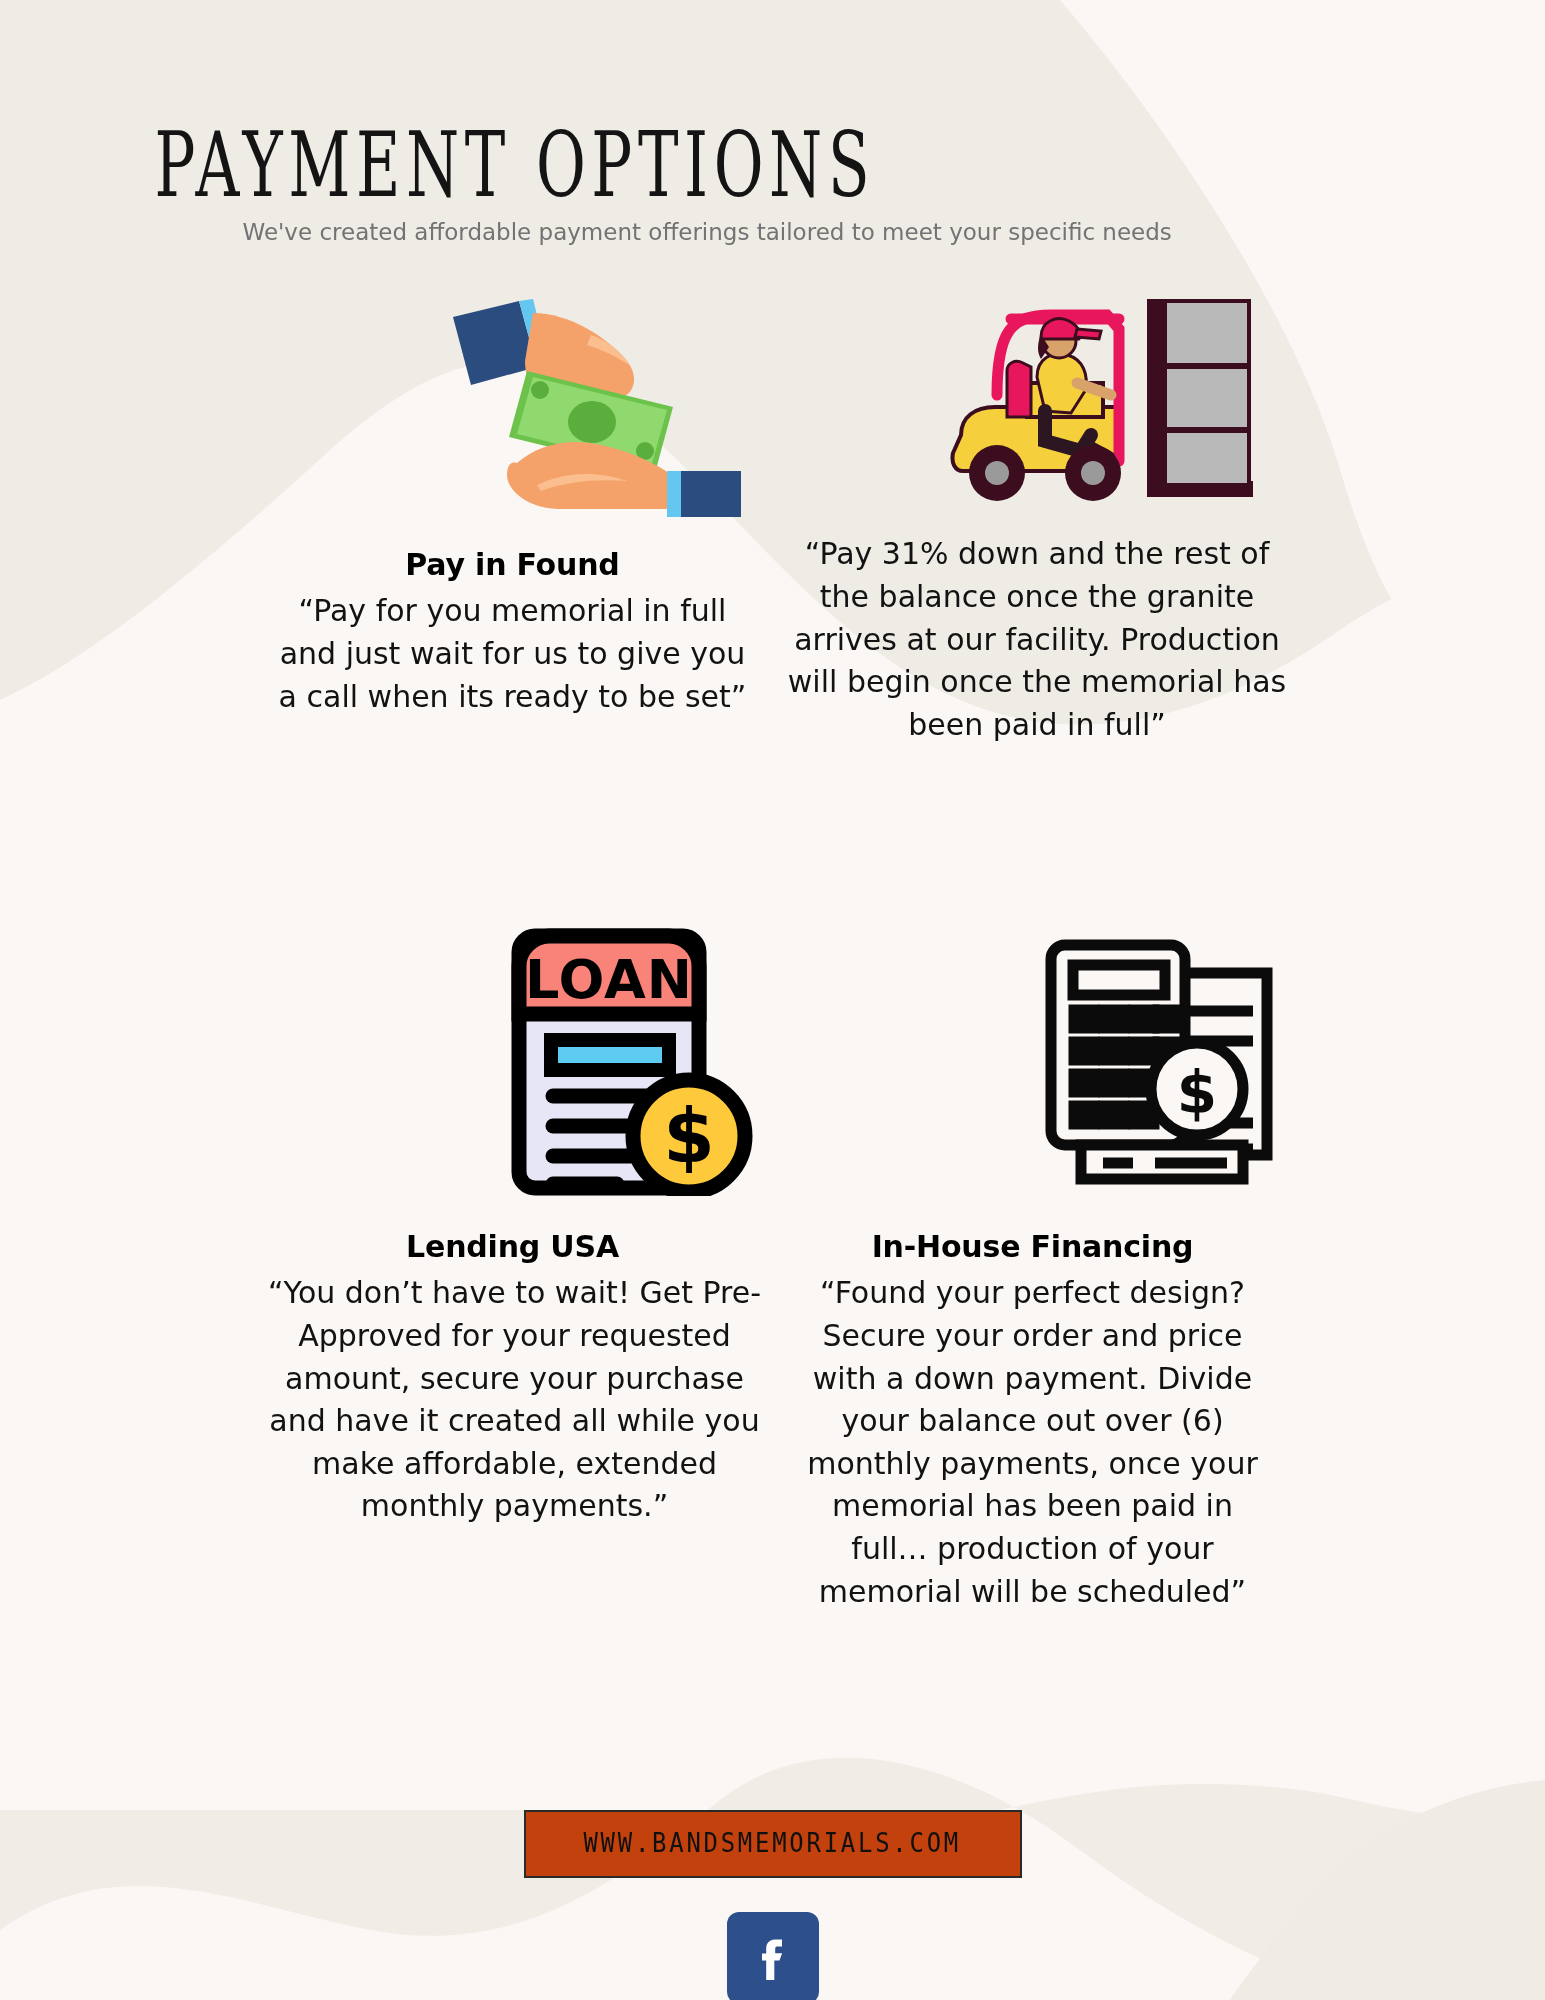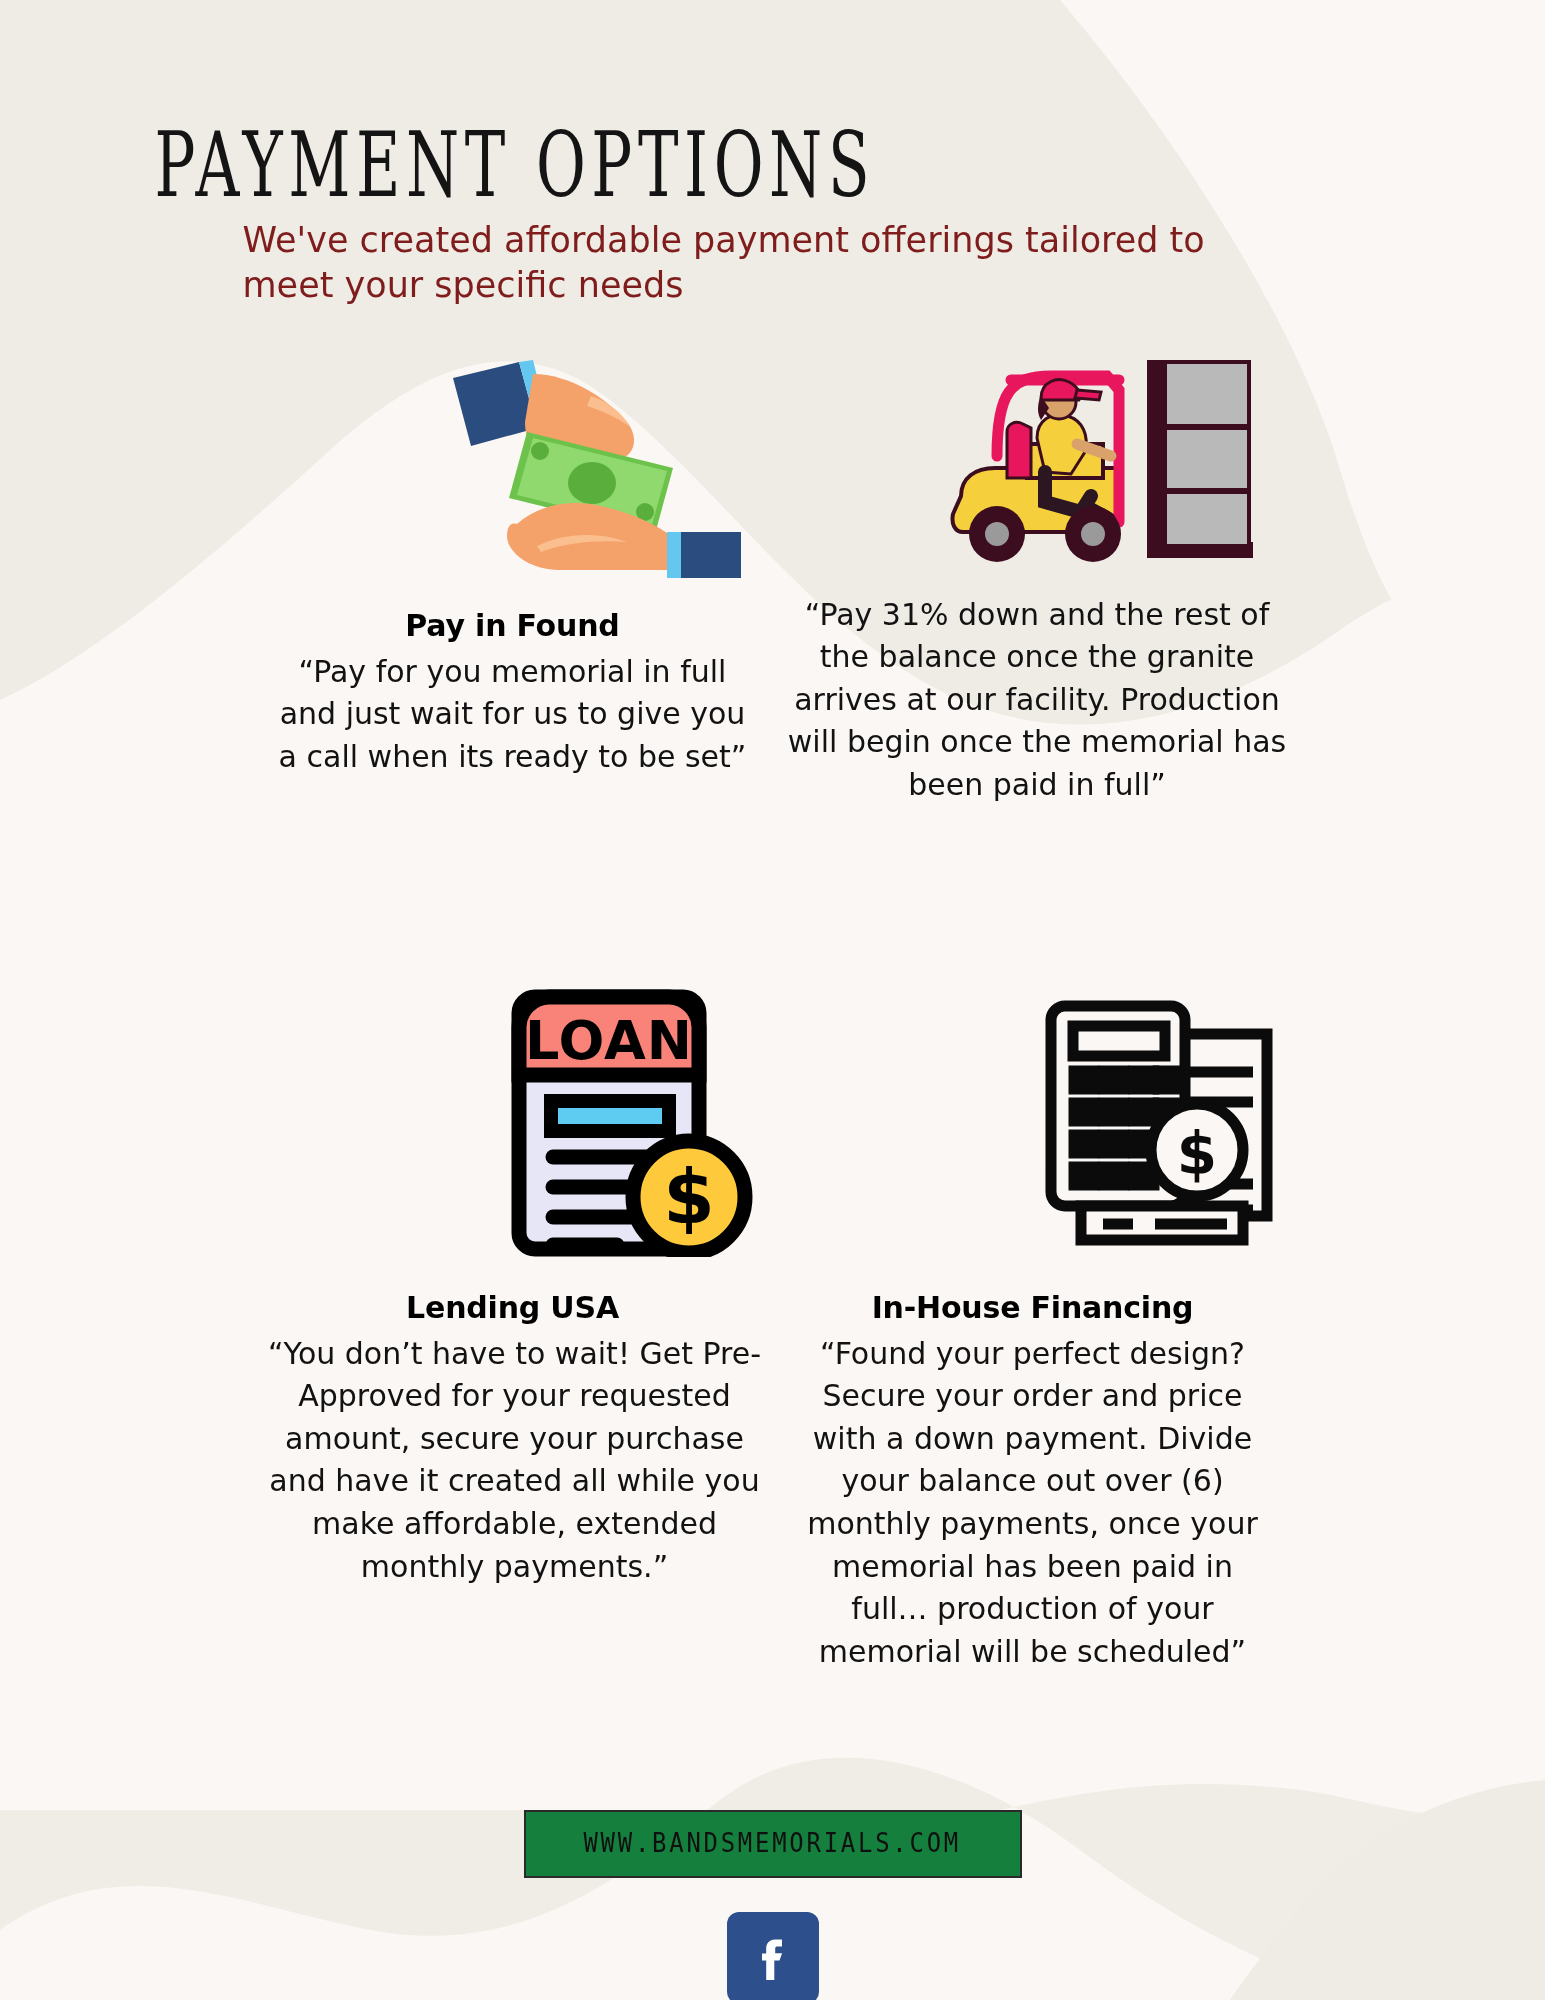--- a/index.html
+++ b/index.html
@@ -22,23 +22,23 @@
     font-size:76px;
     letter-spacing:7px;
     color:#141414;
     transform:scaleX(0.80) scaleY(1.18);
     transform-origin:center top;
     line-height:1.0;
   }
   .subtitle {
     margin:22px auto 0;
     width:1060px;
-    font-size:35px;
+    font-size:23px;
     line-height:1.28;
-    color:#7f1d1d;
+    color:#737373;
     font-weight:400;
   }
 
   
   .grid { margin-top:18px; }
   .row { display:flex; justify-content:center; }
   .cell { width:520px; padding:0 12px; text-align:center; }
   .cell.r1 { height:560px; }
   .art {
     height:260px;
@@ -60,21 +60,21 @@
     width:480px;
   }
   .cell.wide .opt-desc { width:505px; }
   .cell.lend .opt-desc { width:500px; }
 
   
   .footer { position:absolute; left:0; right:0; top:1810px; text-align:center; }
   .url-box {
     display:inline-block;
     border:2px solid #2a2a2a;
-    background:#15803d;
+    background:#c2410c;
     padding:16px 30px 18px;
     min-width:498px;
     text-align:center;
   }
   .url-text {
     font-family:"DejaVu Sans Mono", monospace;
     font-size:26px;
     letter-spacing:3.0px;
     color:#101010;
     transform:scaleX(0.92);

